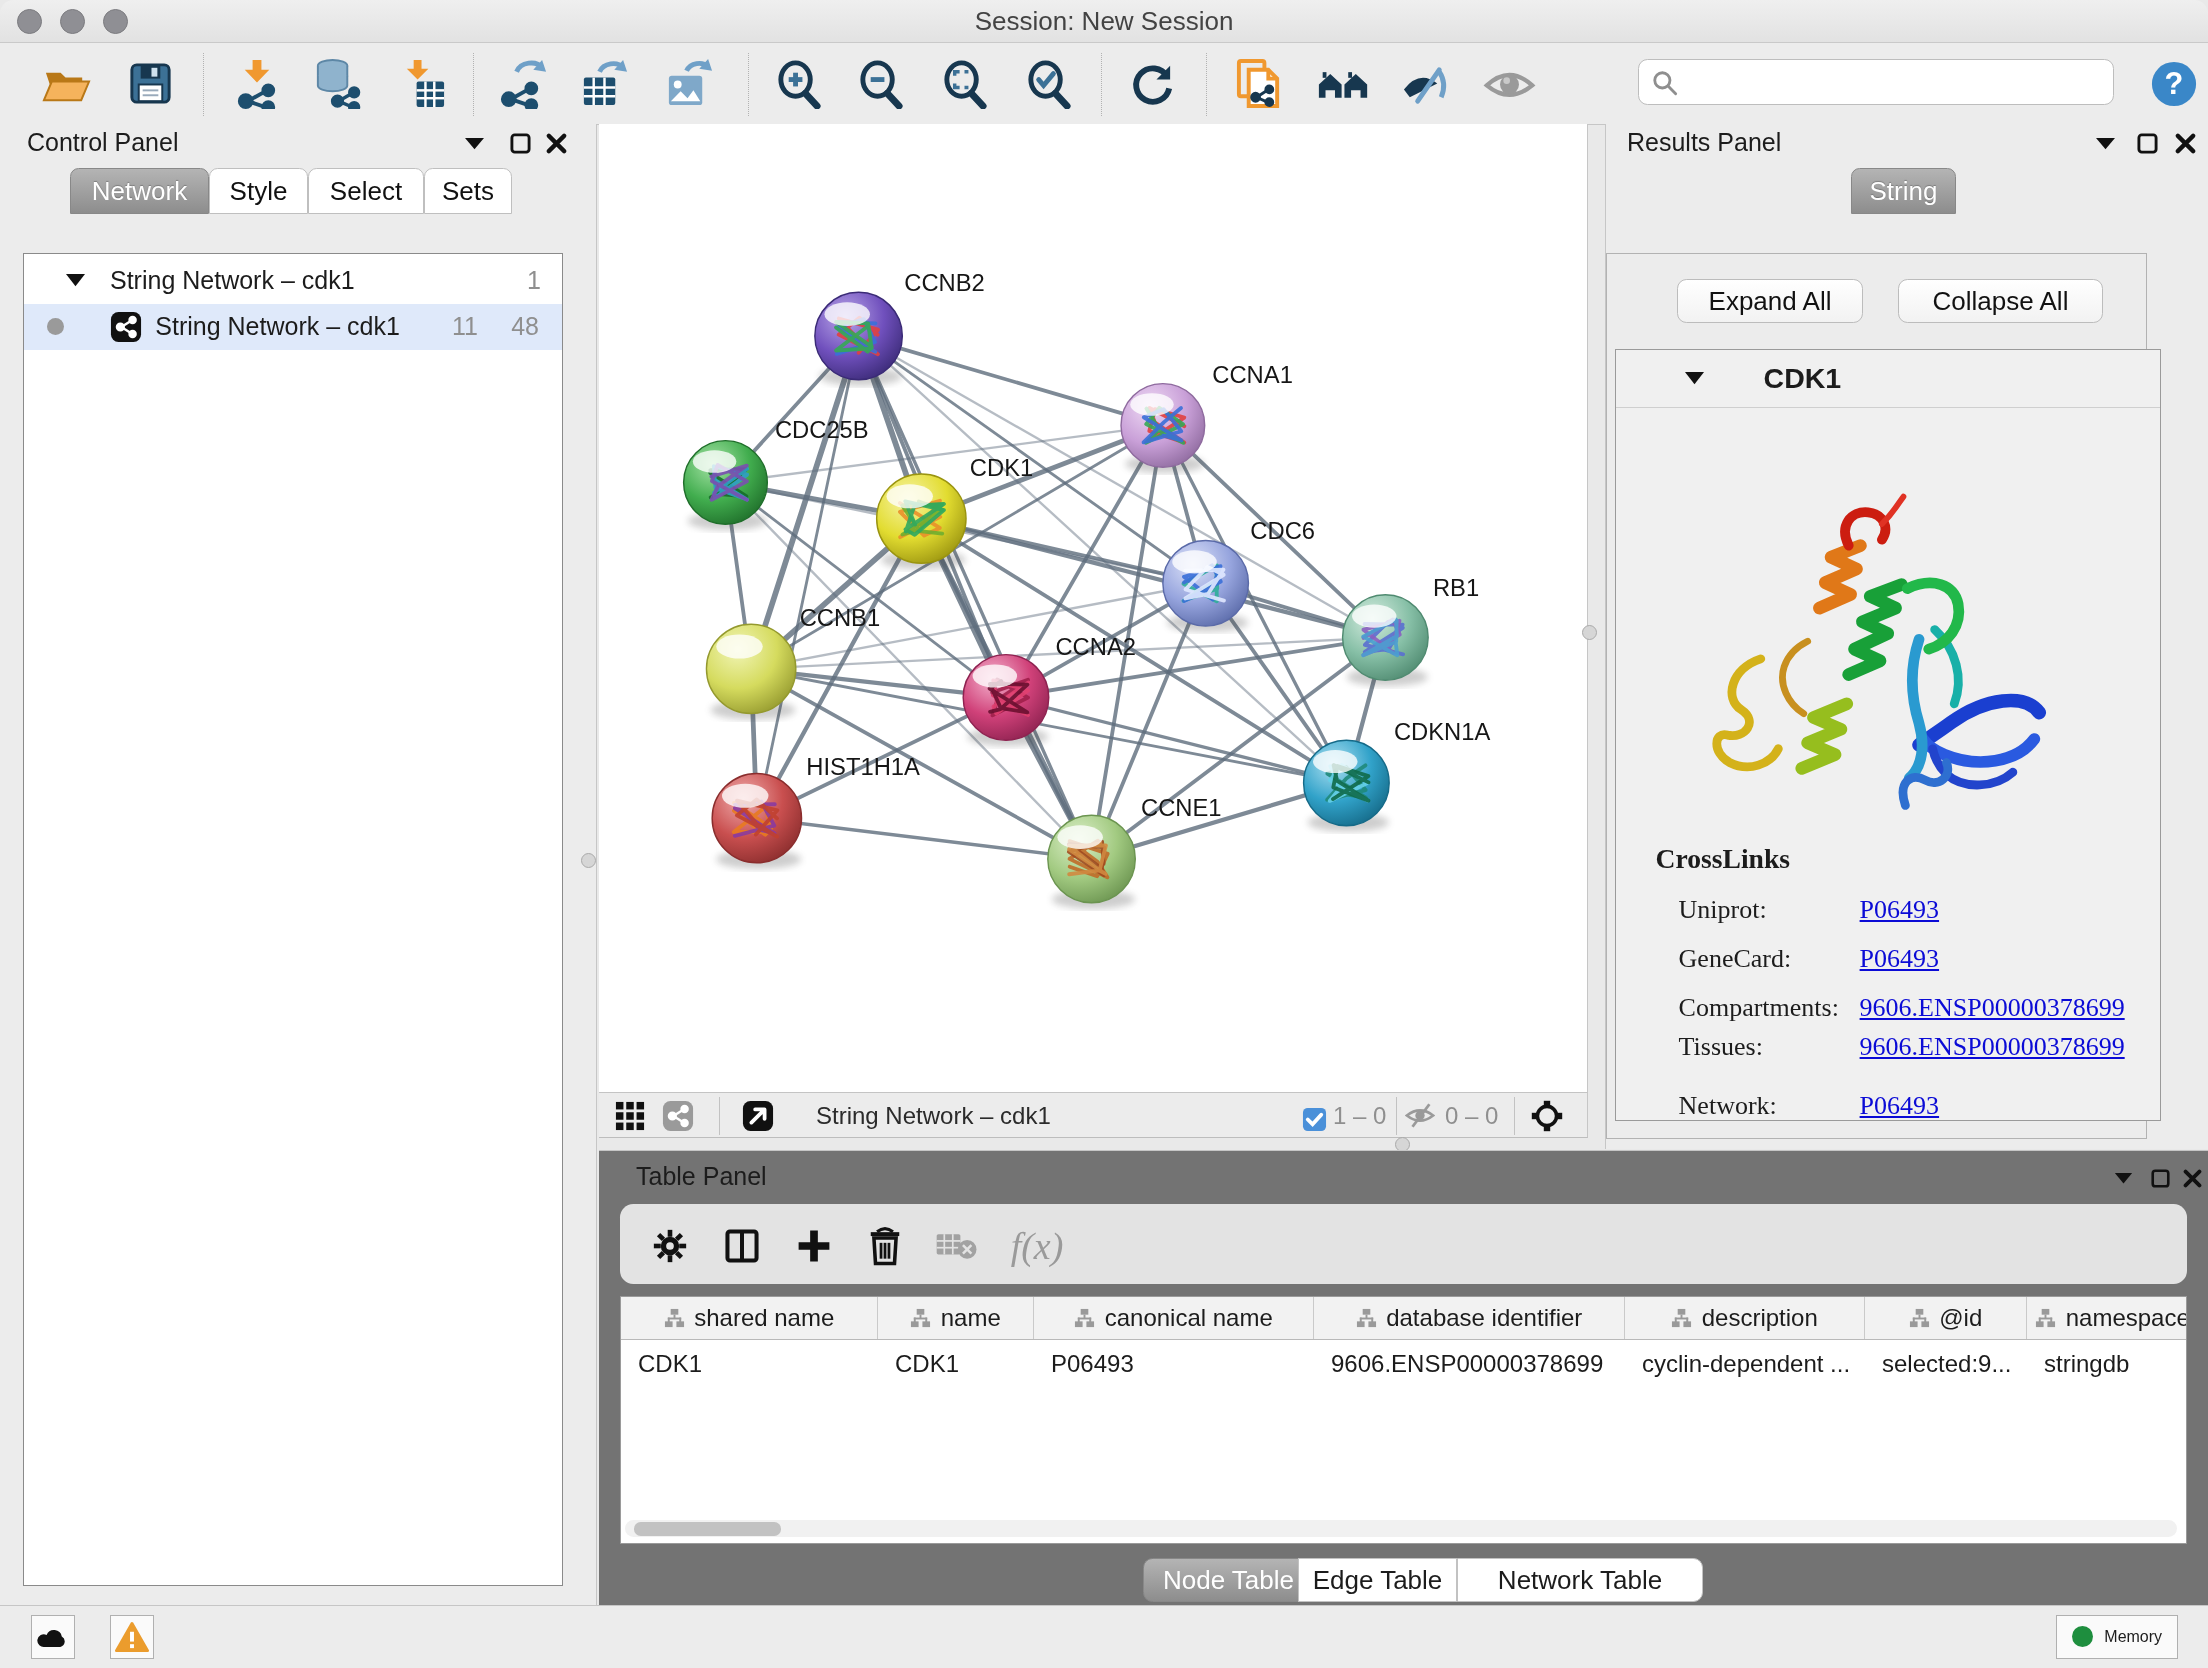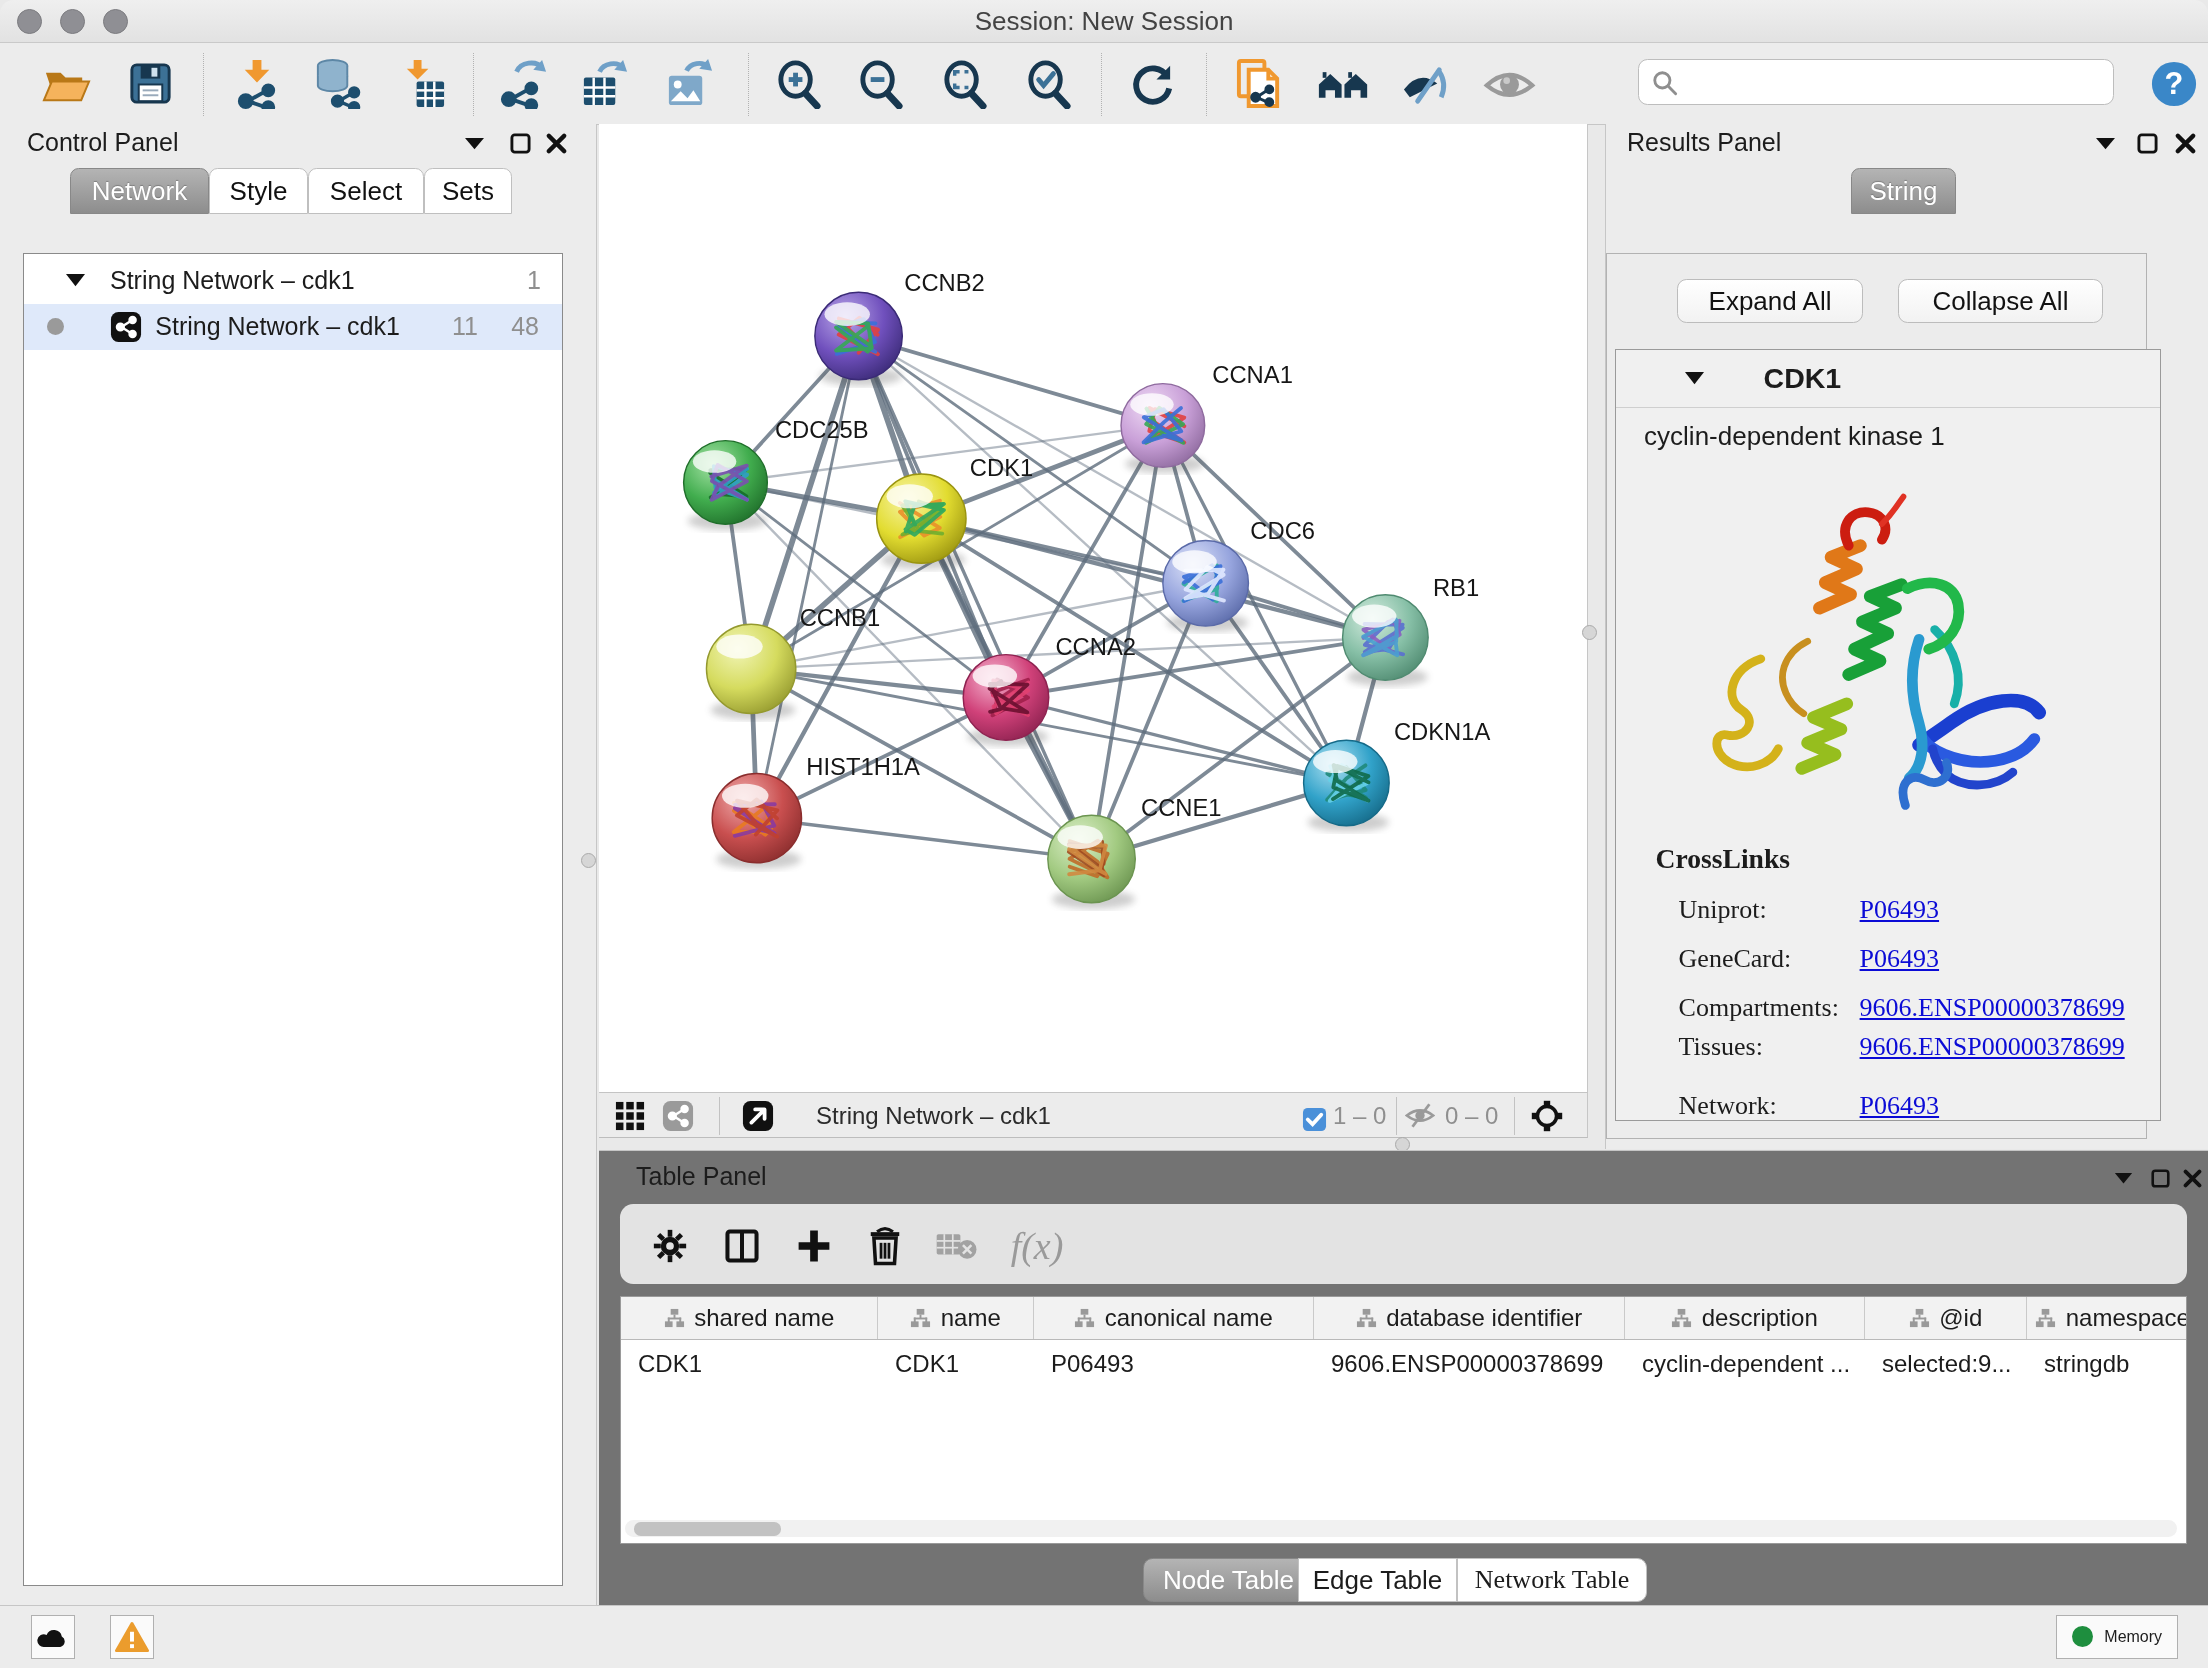--- a/index.html
+++ b/index.html
@@ -665,21 +665,20 @@
 
     <div id="rp-entry">
       <div id="rp-entry-head">
         <span style="margin-left:68px;">
           <svg width="21" height="14.3" viewBox="0 0 22 15">
               <path d="M1,1 h20 l-10,13 z" fill="#111"></path>
             </svg>
         </span>
         <span style="margin-left:59px;font-size:28.5px;font-weight:bold;">CDK1</span>
       </div>
-      <div style="padding:13.3px 0 0 28.5px;font-size:26px;">cyclin-dependent kinase 1</div>
 
       <div class="abs" style="left:86px;top:133px;">
         <svg width="352" height="342" viewBox="0 0 360 350" fill="none" stroke-linecap="round">
           <path d="M345,235 C330,215 290,220 255,245 C240,256 230,262 222,268" stroke="#1a3fd0" stroke-width="14"></path>
           <path d="M340,262 C322,286 282,292 248,278 C238,274 230,268 226,262" stroke="#2a5ae0" stroke-width="12"></path>
           <path d="M318,296 C300,312 268,314 250,298 C242,290 238,282 236,272" stroke="#2244cc" stroke-width="9"></path>
           <path d="M222,160 C212,190 214,220 222,246 C228,268 226,290 212,302" stroke="#2a9ad0" stroke-width="11"></path>
           <path d="M208,330 C200,306 214,296 228,304 C242,312 256,300 250,286" stroke="#2e6fd0" stroke-width="9"></path>
           <path d="M238,150 C260,170 268,200 258,226" stroke="#18b0a8" stroke-width="9"></path>
           <path d="M150,196 L182,182 L156,170 L190,154 L164,142 L198,128 L172,116 L204,104" stroke="#18a038" stroke-width="13" stroke-linejoin="round"></path>
@@ -906,21 +905,21 @@
       <div class="td c5">selected:9...</div>
       <div class="td c6">stringdb</div>
     </div>
     <div id="tp-hscroll">
       <div id="tp-hthumb"></div>
     </div>
   </div>
 
   <div class="btab sel" style="left:544px;width:171px;border-radius:9.5px 0 0 9.5px;">Node Table</div>
   <div class="btab" style="left:699px;width:159px;">Edge Table</div>
-  <div class="btab" style="left:858px;width:190px;border-radius:0 9.5px 9.5px 0;font-family:Liberation Serif, serif;">Network Table</div>
+  <div class="btab" style="left:858px;width:246px;border-radius:0 9.5px 9.5px 0;">Network Table</div>
 </div>
 
 <div id="bottombar" class="abs">
   <div class="bbtn" style="left:31px">
     <svg width="32" height="25" viewBox="0 0 40 30">
       <path d="M10,28 a8,8 0 1 1 2,-15 a10,10 0 0 1 19,2 a7,7 0 0 1 -2,13 z" fill="#111"></path>
     </svg>
   </div>
   <div class="bbtn" style="left:110px">
     <svg width="34" height="32" viewBox="0 0 52 48">

